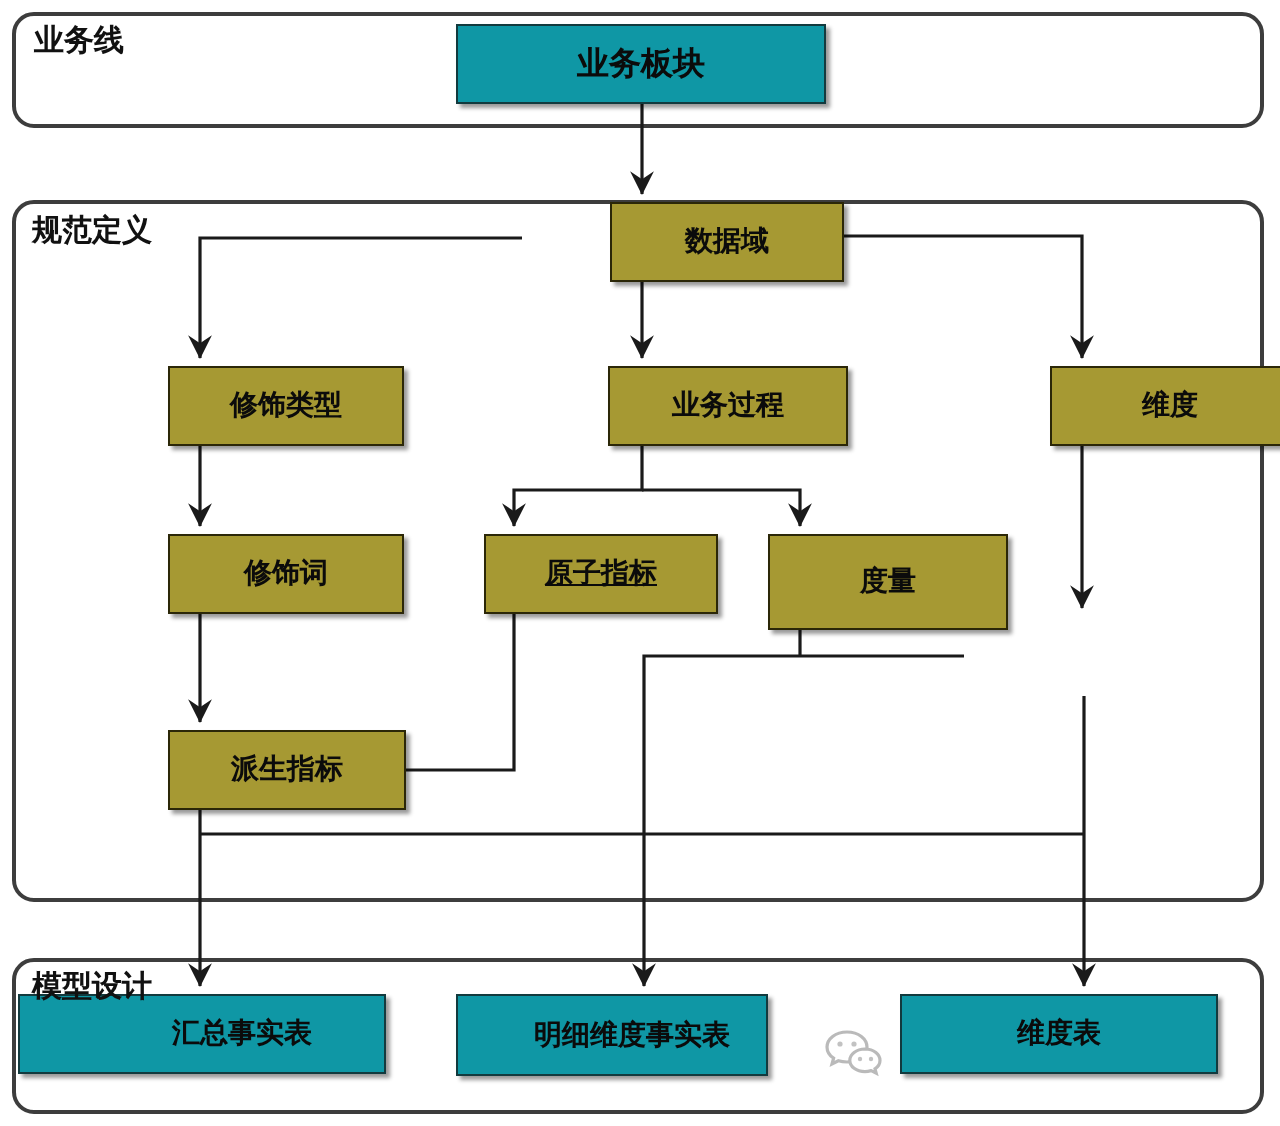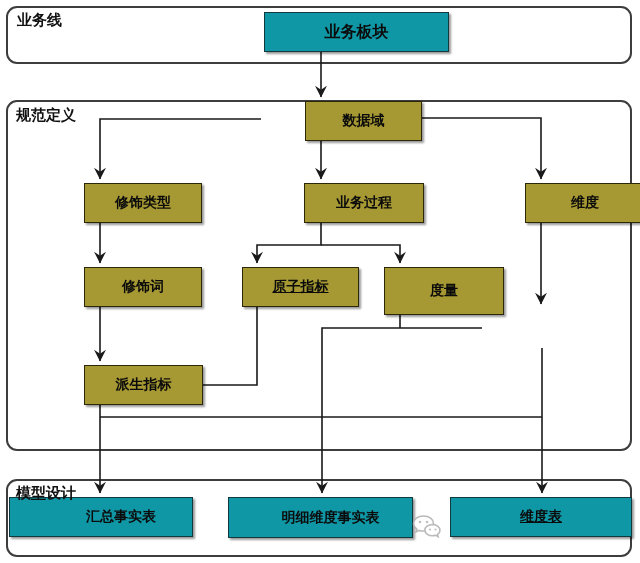--- a/index.html
+++ b/index.html
@@ -56,38 +56,38 @@
       <path d="M100 307 L100 361" marker-end="url(#arrow)"></path>
       <path d="M257 307 L257 385 L164 385" marker-end="url(#arrow)"></path>
       <path d="M400 307 L400 328"></path>
       <path d="M482 328 L322 328 L322 493" marker-end="url(#arrow)"></path>
       <path d="M542 348 L542 493" marker-end="url(#arrow)"></path>
       <path d="M100 403 L100 493" marker-end="url(#arrow)"></path>
       <path d="M100 417 L542 417"></path>
     </g>
   </svg>
 
-  <div class="node teal big" style="left:228px;top:12px;width:185px;height:40px;margin-left:36px;">业务板块</div>
+  <div class="node teal big" style="left:228px;top:12px;width:185px;height:40px;">业务板块</div>
 
   <div class="node olive" style="left:261px;top:101px;width:117px;height:40px;">数据域</div>
 
   <div class="node olive" style="left:40px;top:183px;width:118px;height:40px;">修饰类型</div>
   <div class="node olive" style="left:260px;top:183px;width:120px;height:40px;">业务过程</div>
   <div class="node olive" style="left:481px;top:183px;width:120px;height:40px;">维度</div>
 
   <div class="node olive" style="left:40px;top:267px;width:118px;height:40px;">修饰词</div>
   <div class="node olive" style="left:198px;top:267px;width:117px;height:40px;text-decoration:underline;">原子指标</div>
   <div class="node olive" style="left:340px;top:267px;width:120px;height:48px;">度量</div>
 
 
   <div class="node olive" style="left:40px;top:365px;width:119px;height:40px;">派生指标</div>
 
   <div class="node teal" style="left:9px;top:497px;width:184px;height:40px;padding-left:40px;">汇总事实表</div>
-  <div class="node teal" style="left:228px;top:497px;width:185px;height:41px;padding-left:20px;">明细维度事实表</div>
-  <div class="node teal" style="left:450px;top:497px;width:182px;height:40px;text-decoration:underline;">维度表</div>
+  <div class="node teal" style="left:228px;top:497px;width:156px;height:41px;padding-left:20px;">明细维度事实表</div>
+  <div class="node teal" style="left:450px;top:497px;width:159px;height:40px;">维度表</div>
 
   <div class="watermark">
     <svg class="wechat-icon" width="34" height="34" viewBox="0 0 34 34">
       <g stroke="#b3b3b3" stroke-width="1.6" fill="#ffffff">
         <path d="M14.5 7 C8.7 7 4.5 10.4 4.5 14.5 C4.5 16.8 5.8 18.8 7.8 20.1 L7 23 L10.2 21.4 C11.5 21.8 13 22 14.5 22 C20.3 22 24.5 18.6 24.5 14.5 C24.5 10.4 20.3 7 14.5 7 Z"></path>
         <path d="M23.5 15.5 C28 15.6 31 18.2 31 21.2 C31 22.9 30 24.4 28.5 25.4 L29.1 27.6 L26.6 26.3 C25.6 26.6 24.6 26.8 23.5 26.8 C19.1 26.8 15.9 24.2 15.9 21.2 C15.9 18.2 19.1 15.5 23.5 15.5 Z"></path>
       </g>
       <g fill="#bcbcbc">
         <circle cx="11" cy="13" r="1.3"></circle>
         <circle cx="18" cy="13" r="1.3"></circle>

